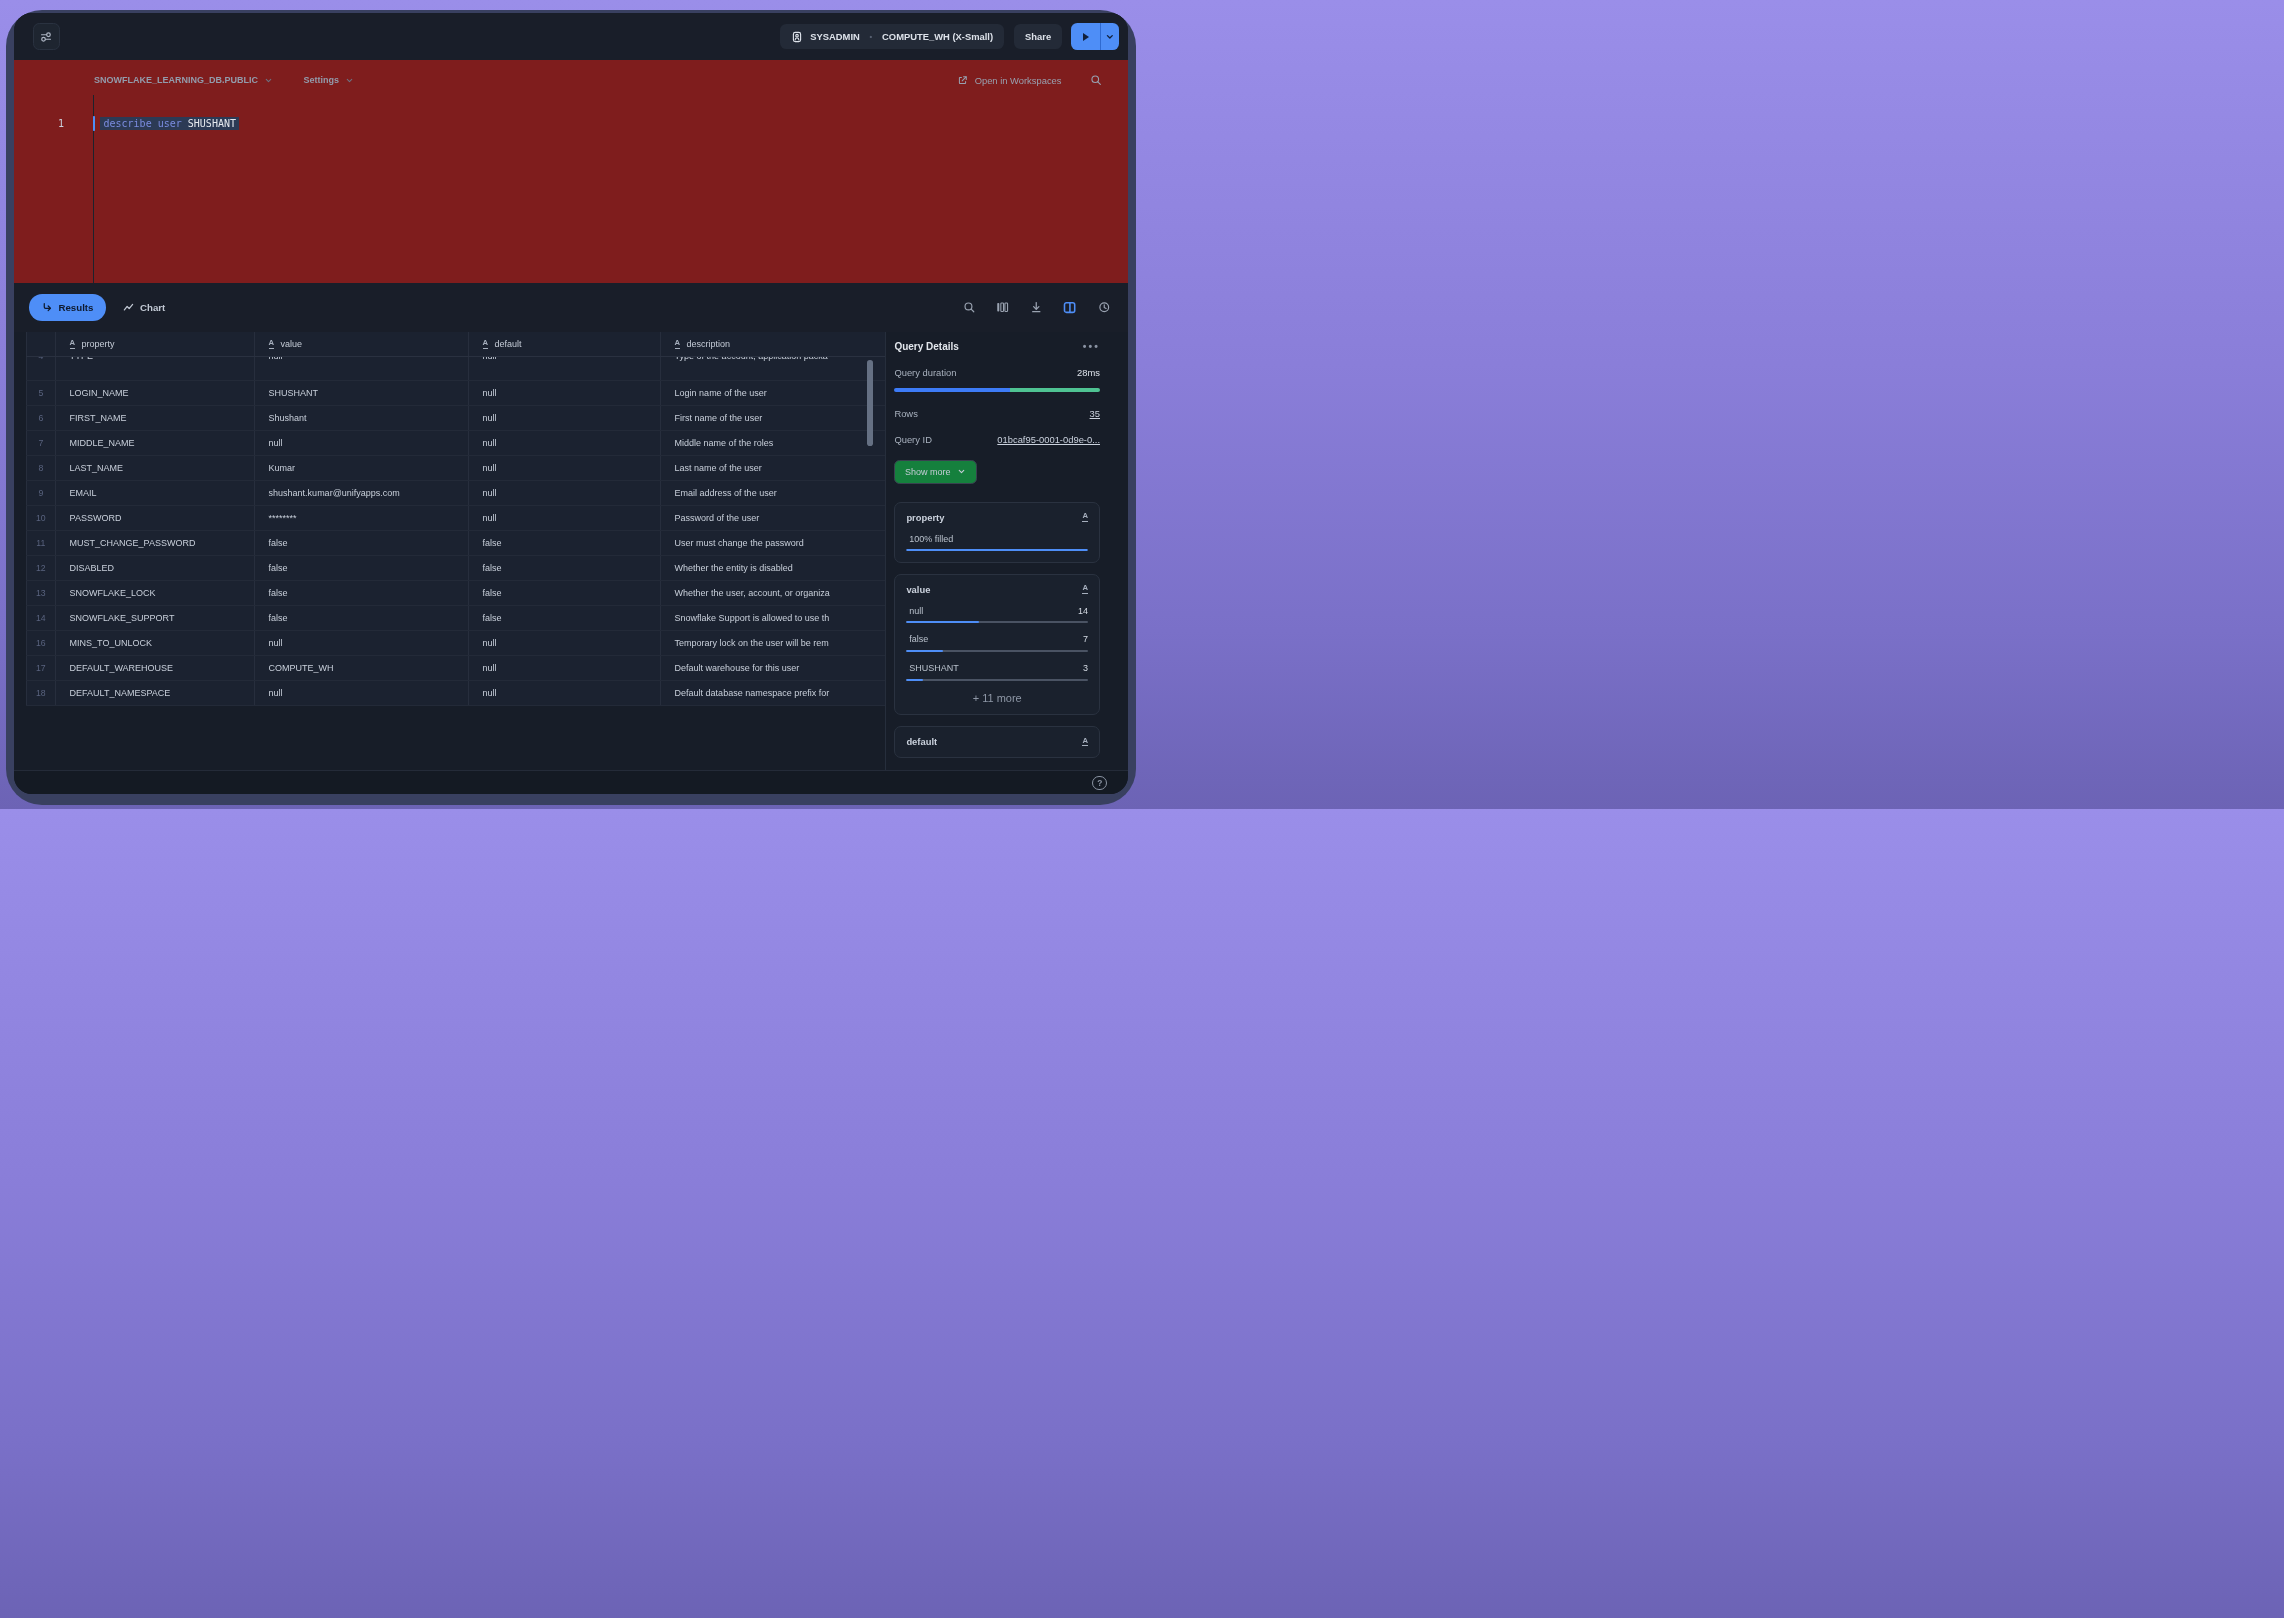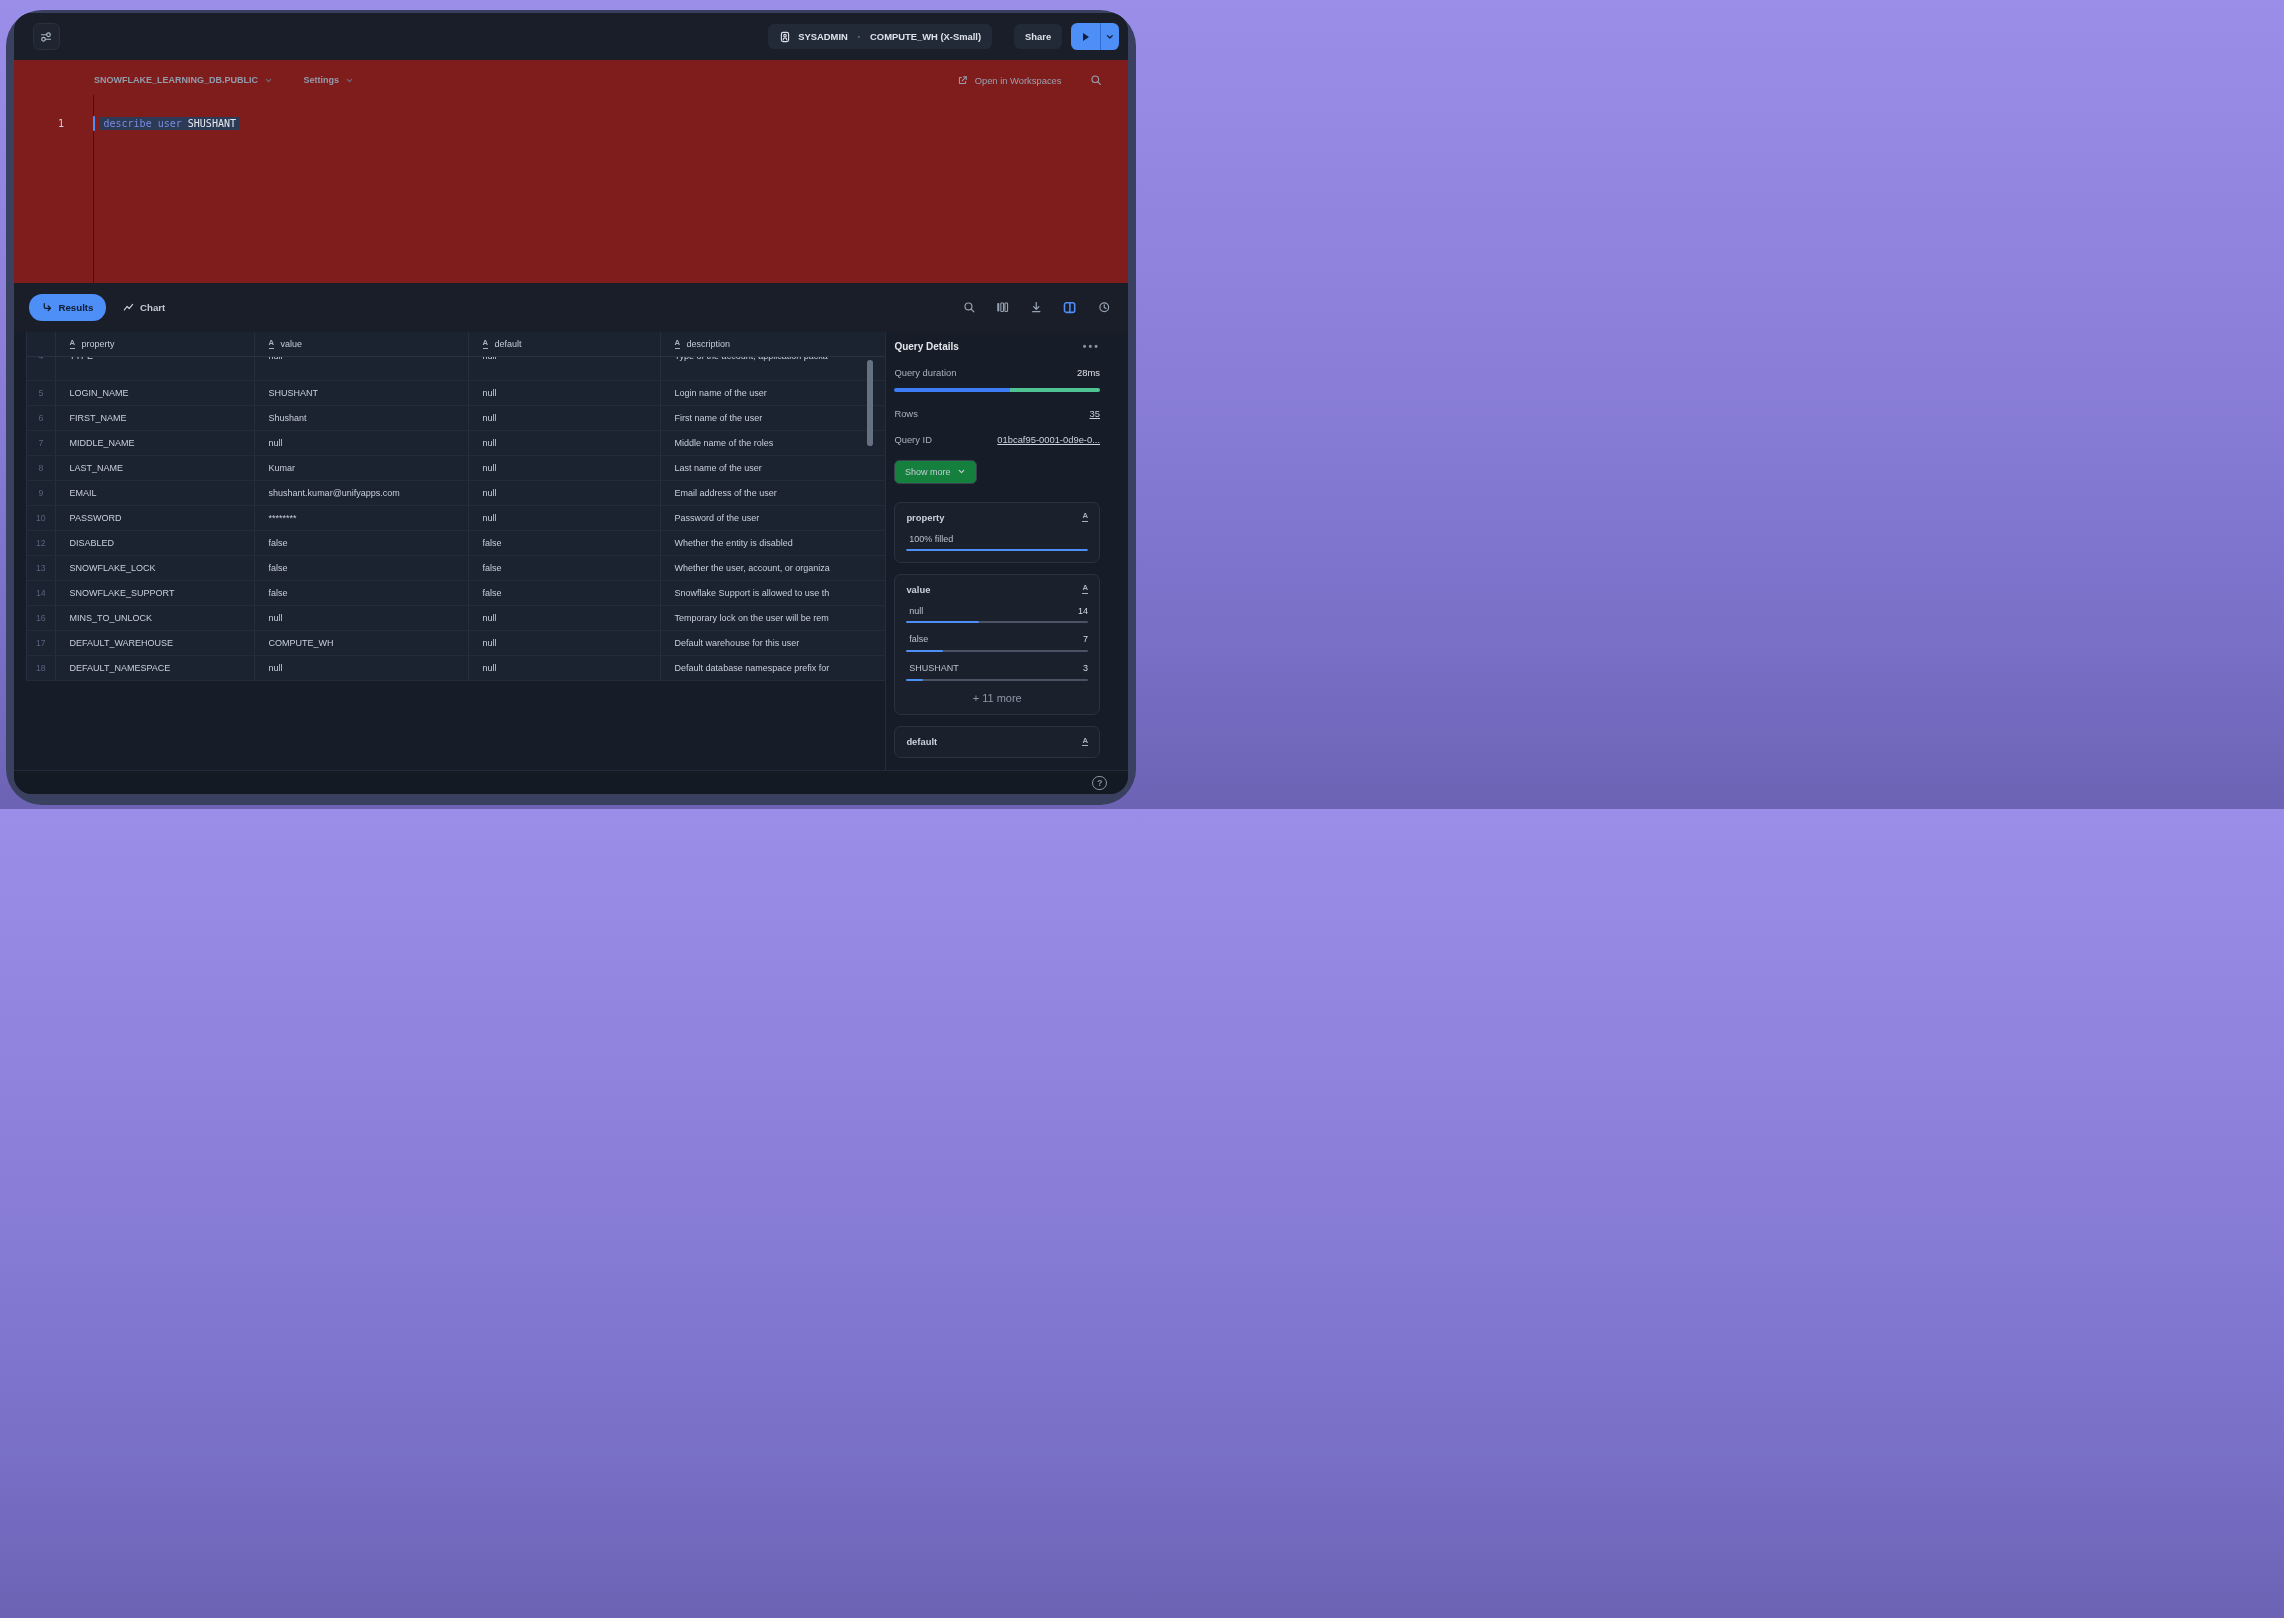--- a/index.html
+++ b/index.html
@@ -23,21 +23,21 @@
   .icon-btn {
     width:26.5px; height:26.5px; border:0.7px solid #2A3240; border-radius:6.3px;
     display:flex; align-items:center; justify-content:center; background:#1E2530; cursor:pointer;
   }
   .spacer { flex:1; }
   .pill {
     height:25px; background:#232A37; border-radius:6.3px; display:flex; align-items:center;
     padding:0 11px; gap:7px; font-size:9.4px; font-weight:bold; color:#DDE2EA; cursor:pointer;
   }
   .ctx-dot { color:#596273; font-size:7.7px; padding:0 2.8px; }
-  .share-btn { margin-left:22px; }
+  .share-btn { margin-left:10px; }
   .run-split { margin-left:8.4px; height:26.5px; border-radius:6.3px; overflow:hidden; display:flex; cursor:pointer; }
   .run-main { width:29px; background:var(--accent); display:flex; align-items:center; justify-content:center; }
   .run-caret { width:19.5px; background:var(--accent); border-left:0.7px solid #2F6AD0; display:flex; align-items:center; justify-content:center; }
   .play-tri { width:0; height:0; border-left:6.3px solid #12203B; border-top:4.2px solid transparent; border-bottom:4.2px solid transparent; margin-left:1.4px; }
   
   .editor { flex:0 0 223px; background:#7f1d1d; position:relative; }
   .editor-head { height:40px; display:flex; align-items:center; padding:0 26.5px 0 80px; gap:31px; }
   .selector { display:flex; align-items:center; gap:5.6px; font-size:9px; font-weight:bold; color:#939CAC; cursor:pointer; }
   .ed-right { margin-left:auto; display:flex; align-items:center; gap:28px; }
   .open-ws { display:flex; align-items:center; gap:7px; font-size:9.4px; color:#98A1B0; cursor:pointer; }
@@ -338,20 +338,27 @@
               <td><span>Email address of the user</span></td>
             </tr>
             <tr>
               <td class="num"><span>10</span></td>
               <td><span>PASSWORD</span></td>
               <td><span>********</span></td>
               <td><span>null</span></td>
               <td><span>Password of the user</span></td>
             </tr>
             <tr>
+              <td class="num"><span>11</span></td>
+              <td><span>MUST_CHANGE_PASSWORD</span></td>
+              <td><span>false</span></td>
+              <td><span>false</span></td>
+              <td><span>User must change the password</span></td>
+            </tr>
+            <tr>
               <td class="num"><span>12</span></td>
               <td><span>DISABLED</span></td>
               <td><span>false</span></td>
               <td><span>false</span></td>
               <td><span>Whether the entity is disabled</span></td>
             </tr>
             <tr>
               <td class="num"><span>13</span></td>
               <td><span>SNOWFLAKE_LOCK</span></td>
               <td><span>false</span></td>

